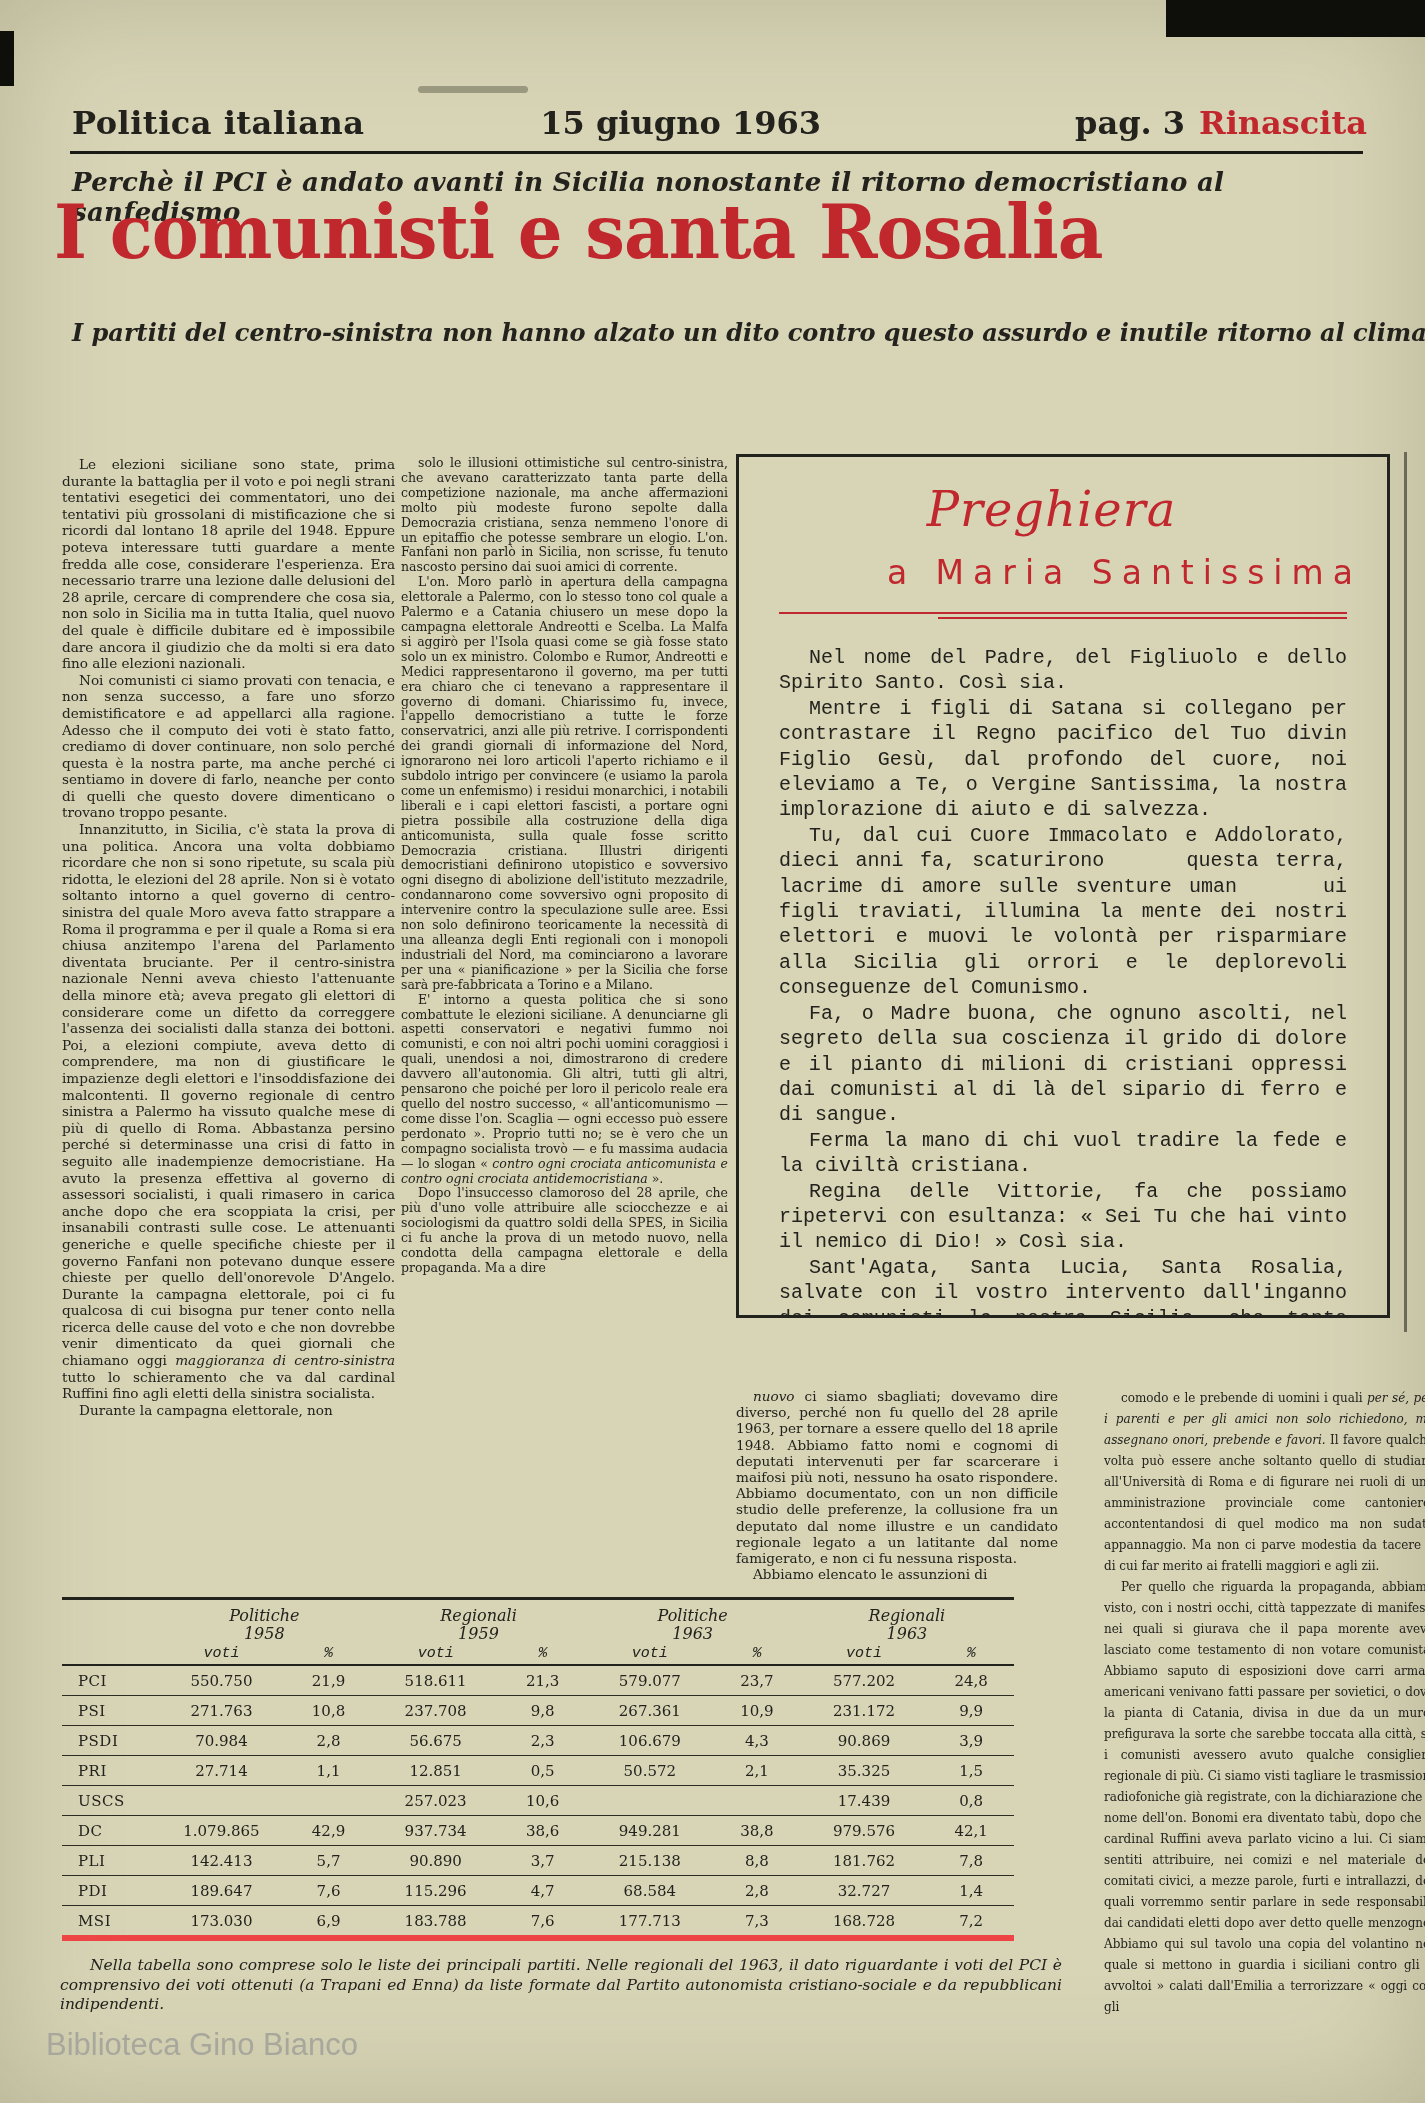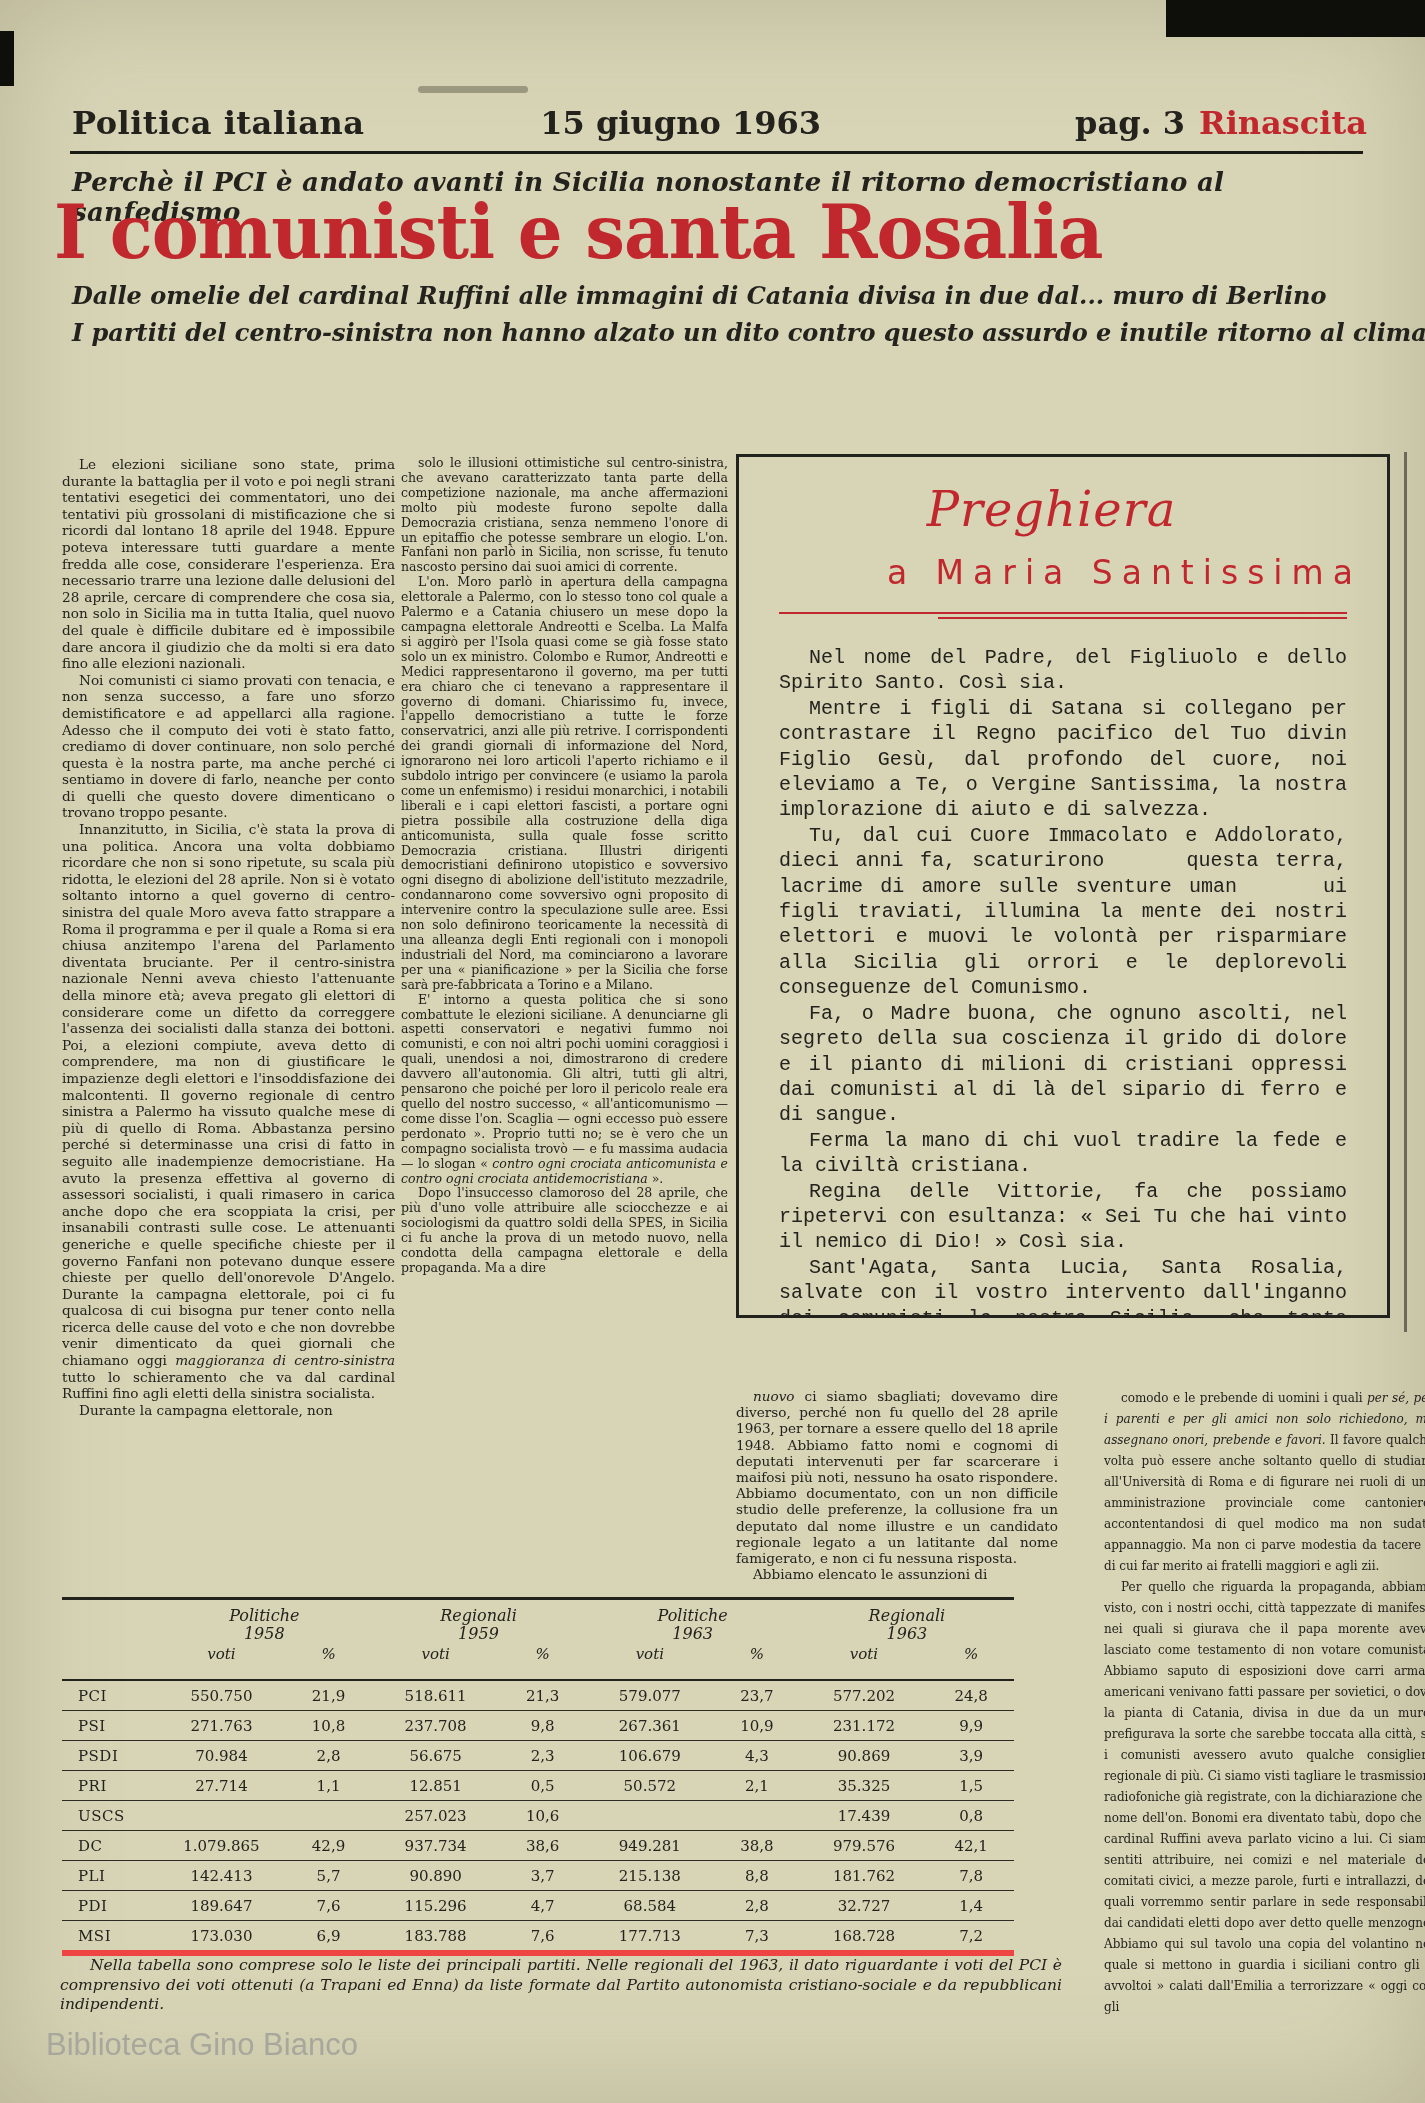--- a/index.html
+++ b/index.html
@@ -53,21 +53,21 @@
   .prayer-rule1{margin-top:20px;height:2px;background:var(--red);}
   .prayer-rule2{margin-top:3px;margin-left:28%;height:2px;background:var(--red);}
   .prayer-body{margin-top:26px;font-family:Liberation Mono, monospace;}
   .prayer-body p{margin:0;font-size:20px;line-height:25.4px;text-indent:30px;text-align:justify;}
   
   .results-wrap{position:absolute;left:62px;top:1597px;width:952px;}
   table.results{width:100%;border-collapse:collapse;}
   table.results thead{border-top:3px solid #23231d;}
   table.results thead tr.subrow{border-bottom:2.2px solid #23231d;}
   th.group{font-style:italic;font-weight:normal;font-size:16px;line-height:1.12;text-align:center;padding-top:7px;}
-  th.sub{font-style:italic;font-weight:normal;font-size:15px;text-align:center;padding:1px 0 16px 0;}
+  th.sub{font-style:italic;font-weight:normal;font-size:15px;text-align:center;padding:1px 0 2px 0;font-family:Liberation Mono, monospace;}
   table.results tbody tr{border-bottom:1.7px solid #2c2c24;}
   table.results tbody tr:last-child{border-bottom:6px solid #ef4444;}
   td.party{text-align:left;padding:6px 0 5px 16px;font-size:15px;letter-spacing:.5px;}
   td.val{text-align:center;font-size:15px;padding:6px 0 5px 0;}
   col.c-party{width:10%;}
   col.c-voti{width:13.5%;}
   col.c-pct{width:9%;}
   .table-note{position:absolute;left:60px;top:1948px;width:1002px;font-style:italic;font-size:15.5px;line-height:19.5px;text-align:justify;margin-top:8px;}
   .table-note{text-indent:30px;}
   .watermark{position:absolute;left:46px;top:2027px;font-family:"Liberation Sans",sans-serif;font-size:31px;color:var(--watermark);}
@@ -84,21 +84,20 @@
 
   <div class="masthead">
     <span class="left">Politica italiana</span>
     <span class="center">15 giugno 1963</span>
     <span class="right"><span>pag. 3</span><span class="mag">Rinascita</span></span>
   </div>
   <div class="rule"></div>
 
   <div class="kicker">Perchè il PCI è andato avanti in Sicilia nonostante il ritorno democristiano al sanfedismo</div>
   <div class="headline">I comunisti e santa Rosalia</div>
-  <div class="deck l1">Dalle omelie del cardinal Ruffini alle immagini di Catania divisa in due dal... muro di Berlino</div>
   <div class="deck l2">I partiti del centro-sinistra non hanno alzato un dito contro questo assurdo e inutile ritorno al clima da crociata</div>
 
   <div class="col" id="col1">
       <p>Le elezioni siciliane sono state, prima durante la battaglia per il voto e poi negli strani tentativi esegetici dei commentatori, uno dei tentativi più grossolani di mistificazione che si ricordi dal lontano 18 aprile del 1948. Eppure poteva interessare tutti guardare a mente fredda alle cose, considerare l'esperienza. Era necessario trarre una lezione dalle delusioni del 28 aprile, cercare di comprendere che cosa sia, non solo in Sicilia ma in tutta Italia, quel nuovo del quale è difficile dubitare ed è impossibile dare ancora il giudizio che da molti si era dato fino alle elezioni nazionali.</p>
       <p>Noi comunisti ci siamo provati con tenacia, e non senza successo, a fare uno sforzo demistificatore e ad appellarci alla ragione. Adesso che il computo dei voti è stato fatto, crediamo di dover continuare, non solo perché questa è la nostra parte, ma anche perché ci sentiamo in dovere di farlo, neanche per conto di quelli che questo dovere dimenticano o trovano troppo pesante.</p>
       <p>Innanzitutto, in Sicilia, c'è stata la prova di una politica. Ancora una volta dobbiamo ricordare che non si sono ripetute, su scala più ridotta, le elezioni del 28 aprile. Non si è votato soltanto intorno a quel governo di centro-sinistra del quale Moro aveva fatto strappare a Roma il programma e per il quale a Roma si era chiusa anzitempo l'arena del Parlamento diventata bruciante. Per il centro-sinistra nazionale Nenni aveva chiesto l'attenuante della minore età; aveva pregato gli elettori di considerare come un difetto da correggere l'assenza dei socialisti dalla stanza dei bottoni. Poi, a elezioni compiute, aveva detto di comprendere, ma non di giustificare le impazienze degli elettori e l'insoddisfazione dei malcontenti. Il governo regionale di centro sinistra a Palermo ha vissuto qualche mese di più di quello di Roma. Abbastanza persino perché si determinasse una crisi di fatto in seguito alle inadempienze democristiane. Ha avuto la presenza effettiva al governo di assessori socialisti, i quali rimasero in carica anche dopo che era scoppiata la crisi, per insanabili contrasti sulle cose. Le attenuanti generiche e quelle specifiche chieste per il governo Fanfani non potevano dunque essere chieste per quello dell'onorevole D'Angelo. Durante la campagna elettorale, poi ci fu qualcosa di cui bisogna pur tener conto nella ricerca delle cause del voto e che non dovrebbe venir dimenticato da quei giornali che chiamano oggi <i>maggioranza di centro-sinistra</i> tutto lo schieramento che va dal cardinal Ruffini fino agli eletti della sinistra socialista.</p>
       <p>Durante la campagna elettorale, non</p>
     </div>
   <div class="col" id="col2">
       <p>solo le illusioni ottimistiche sul centro-sinistra, che avevano caratterizzato tanta parte della competizione nazionale, ma anche affermazioni molto più modeste furono sepolte dalla Democrazia cristiana, senza nemmeno l'onore di un epitaffio che potesse sembrare un elogio. L'on. Fanfani non parlò in Sicilia, non scrisse, fu tenuto nascosto persino dai suoi amici di corrente.</p>

